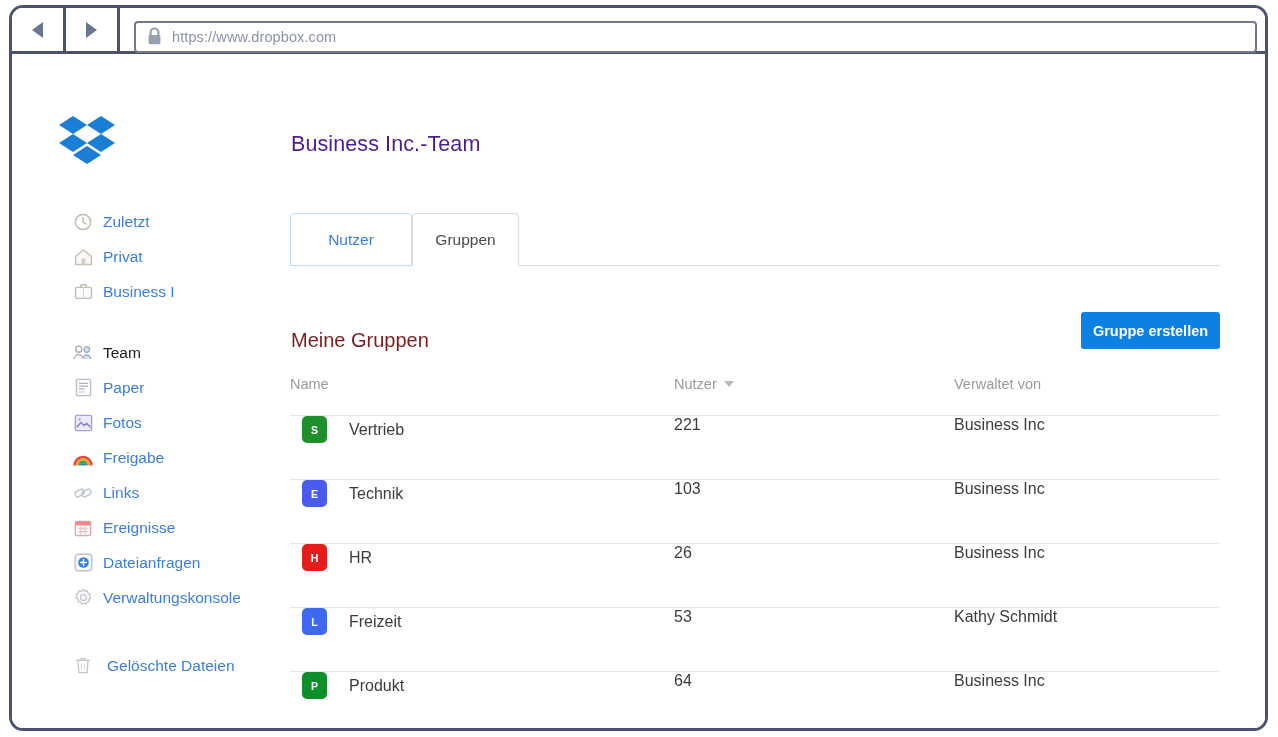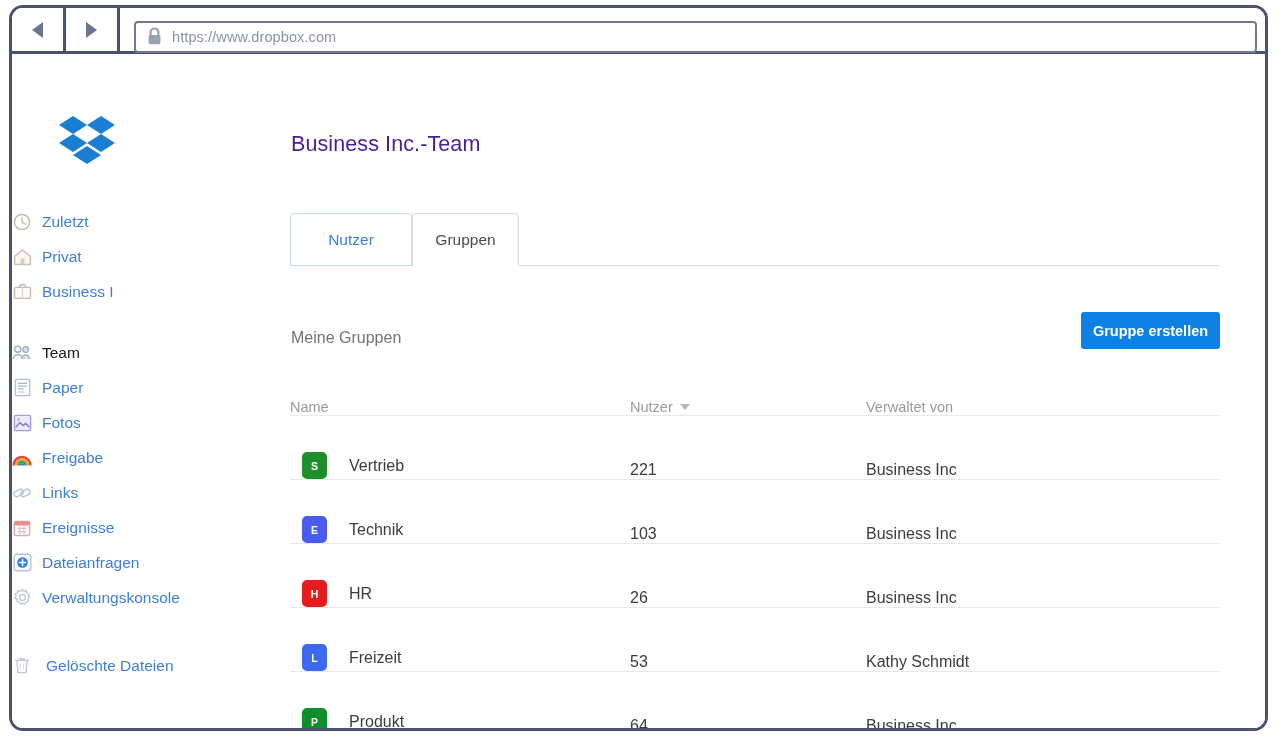--- a/index.html
+++ b/index.html
@@ -99,20 +99,21 @@
 
   .nav-group { position: absolute; left: 0; width: 270px; }
   #nav-group-1 { top: 150px; }
   #nav-group-2 { top: 281px; }
   #nav-group-3 { top: 594px; }
 
   .nav-item {
     display: flex;
     align-items: center;
     height: 35px;
+    padding-left: 61px;
     box-sizing: border-box;
   }
   .nav-ico {
     width: 20px; height: 20px;
     margin-right: 10px;
     display: flex;
     align-items: center;
     justify-content: center;
     flex: none;
   }
@@ -175,22 +176,22 @@
     border: 1px solid #d8dde2;
     border-bottom: 1px solid #ffffff;
     color: #4a4a4a;
     z-index: 2;
   }
 
   
   #section-title {
     position: absolute;
     left: 9px; top: 275px;
-    font-size: 16px;
-    color: #737373;
+    font-size: 20px;
+    color: #7f1d1d;
   }
   #create-group-btn {
     position: absolute;
     left: 799px; top: 258px;
     width: 139px; height: 37px;
     background: #0c80e3;
     border: none;
     border-radius: 3px;
     color: #ffffff;
     font-family: "Liberation Sans", sans-serif;
@@ -201,23 +202,24 @@
   }
 
   
   #groups-table {
     position: absolute;
     left: 8px; top: 322px;
     width: 930px;
   }
   .tr {
     display: flex;
-    align-items: flex-end;
+    align-items: flex-start;
     border-bottom: 1px solid #e8e8e8;
     box-sizing: border-box;
+    gap: 44px;
   }
   #table-head { height: 40px; }
   .tbody-row { height: 64px; }
 
   .col-name   { width: 340px; display: flex; align-items: center; }
   .col-users  { width: 236px; }
   .col-admin  { flex: 1; }
 
   .th {
     font-size: 14.5px;

